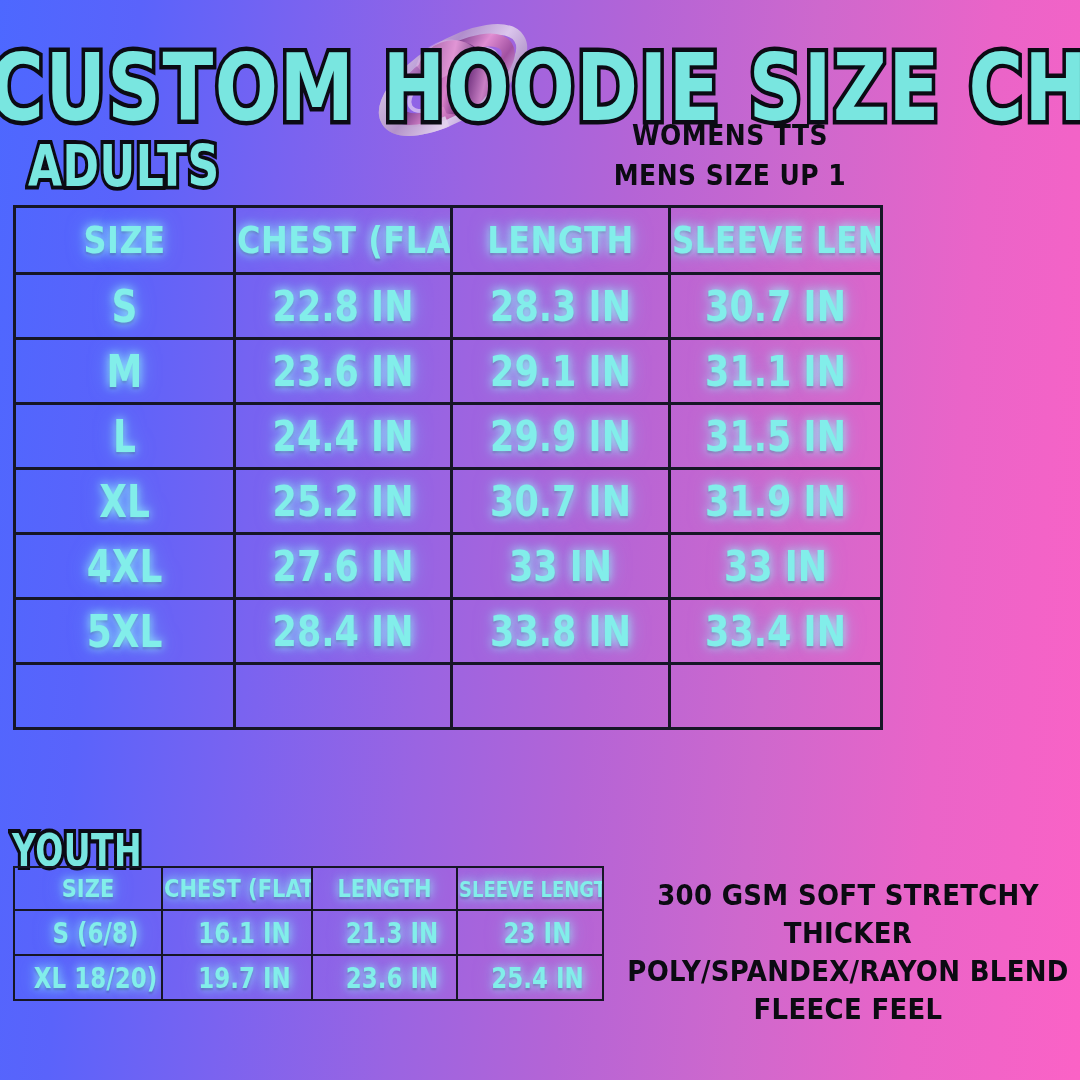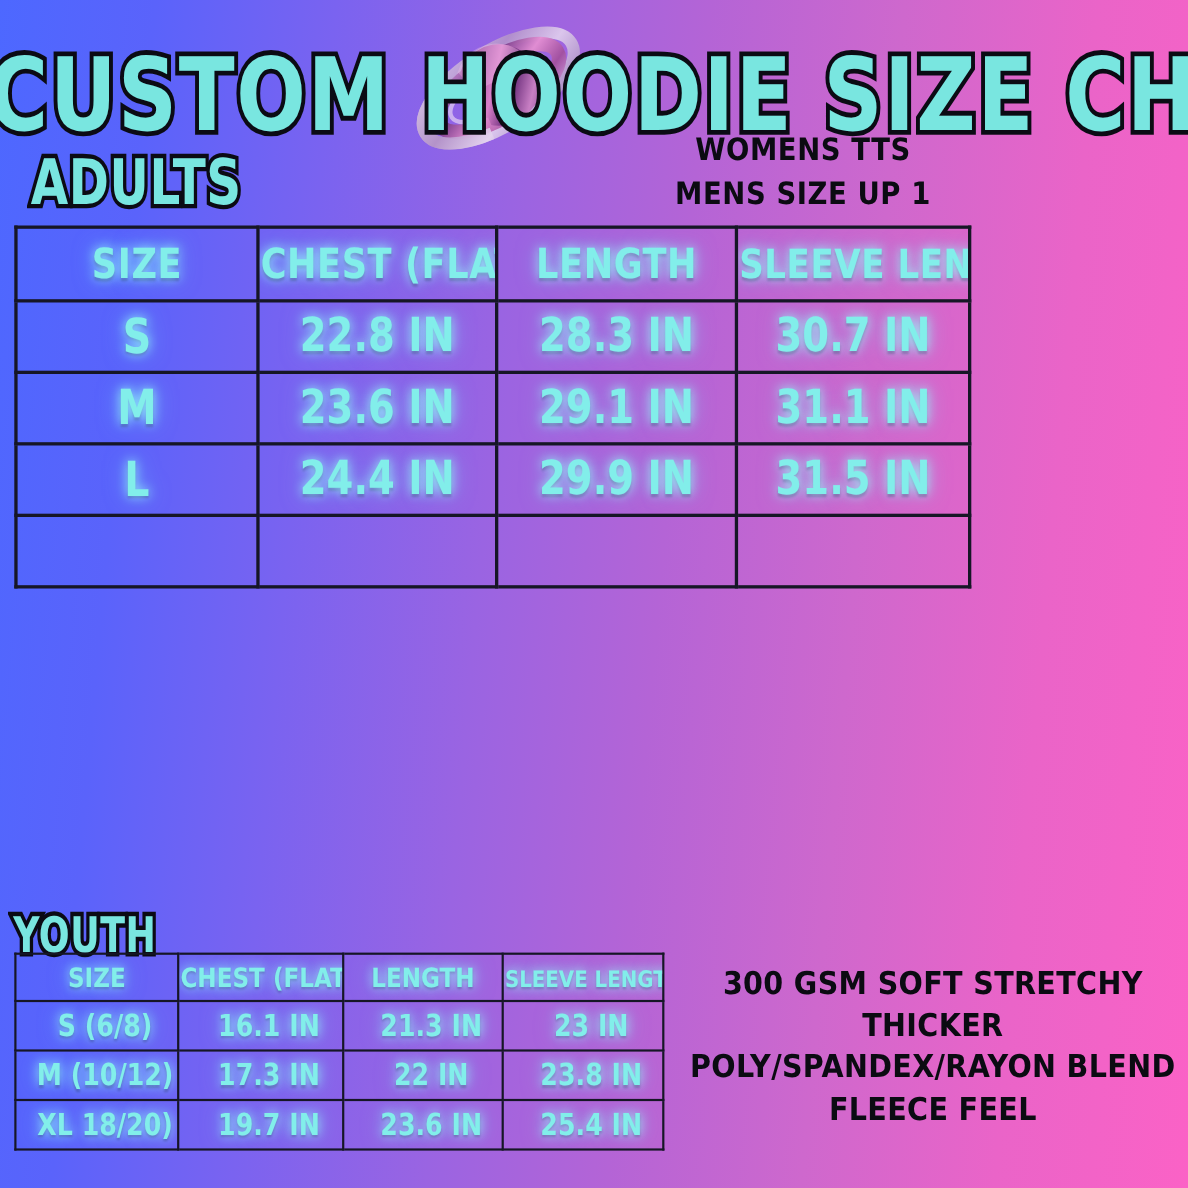--- a/index.html
+++ b/index.html
@@ -275,20 +275,38 @@
         <td class="chest"><span>23.6 IN</span></td>
         <td class="length"><span>29.1 IN</span></td>
         <td class="sleeve"><span>31.1 IN</span></td>
       </tr>
       <tr class="body">
         <td class="size"><span>L</span></td>
         <td class="chest"><span>24.4 IN</span></td>
         <td class="length"><span>29.9 IN</span></td>
         <td class="sleeve"><span>31.5 IN</span></td>
       </tr>
+      <tr class="body">
+        <td class="size"><span>XL</span></td>
+        <td class="chest"><span>25.2 IN</span></td>
+        <td class="length"><span>30.7 IN</span></td>
+        <td class="sleeve"><span>31.9 IN</span></td>
+      </tr>
+      <tr class="body">
+        <td class="size"><span>4XL</span></td>
+        <td class="chest"><span>27.6 IN</span></td>
+        <td class="length"><span>33 IN</span></td>
+        <td class="sleeve"><span>33 IN</span></td>
+      </tr>
+      <tr class="body">
+        <td class="size"><span>5XL</span></td>
+        <td class="chest"><span>28.4 IN</span></td>
+        <td class="length"><span>33.8 IN</span></td>
+        <td class="sleeve"><span>33.4 IN</span></td>
+      </tr>
       <tr class="blank">
         <td class="size"><span></span></td>
         <td class="chest"><span></span></td>
         <td class="length"><span></span></td>
         <td class="sleeve"><span></span></td>
       </tr>
     </tbody>
   </table>
 
   <div id="youth-heading" class="section-heading">YOUTH</div>
@@ -307,26 +325,20 @@
         <td class="length"><span>LENGTH</span></td>
         <td class="sleeve"><span>SLEEVE LENGTH</span></td>
       </tr>
       <tr class="body">
         <td class="size"><span>S (6/8)</span></td>
         <td class="chest"><span>16.1 IN</span></td>
         <td class="length"><span>21.3 IN</span></td>
         <td class="sleeve"><span>23 IN</span></td>
       </tr>
       <tr class="body">
-        <td class="size"><span>M (10/12)</span></td>
-        <td class="chest"><span>17.3 IN</span></td>
-        <td class="length"><span>22 IN</span></td>
-        <td class="sleeve"><span>23.8 IN</span></td>
-      </tr>
-      <tr class="body">
         <td class="size"><span>XL 18/20)</span></td>
         <td class="chest"><span>19.7 IN</span></td>
         <td class="length"><span>23.6 IN</span></td>
         <td class="sleeve"><span>25.4 IN</span></td>
       </tr>
     </tbody>
   </table>
 
   <div id="fabric-note">
     <div>300 GSM SOFT STRETCHY</div>

